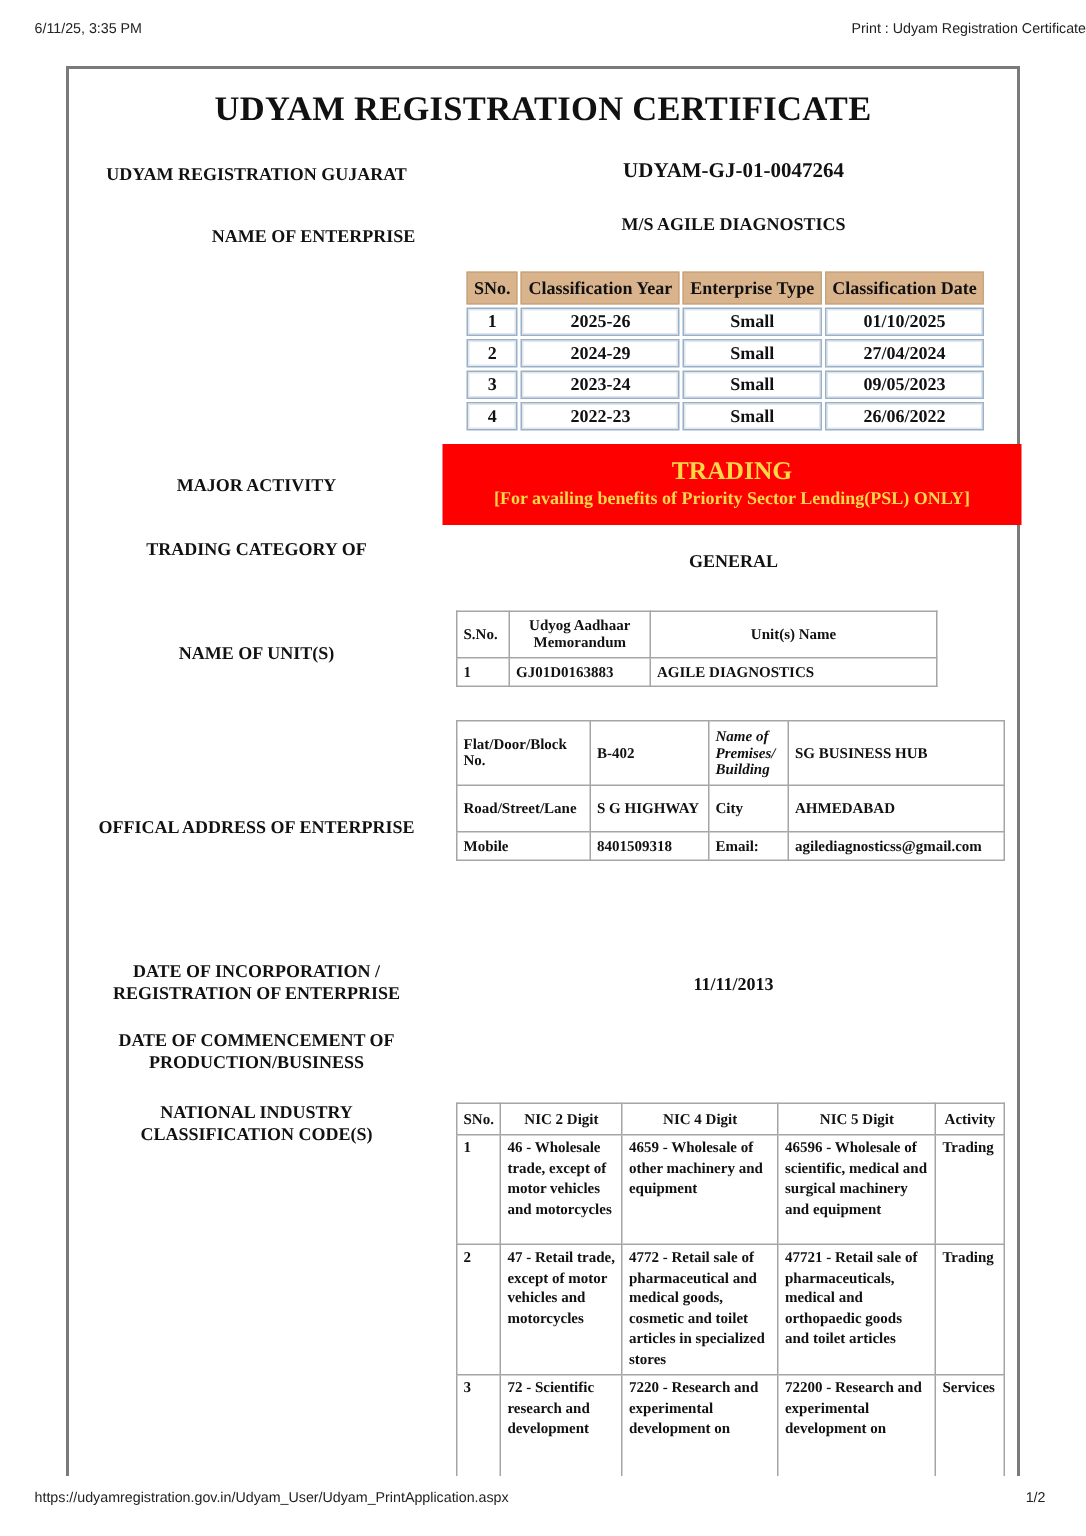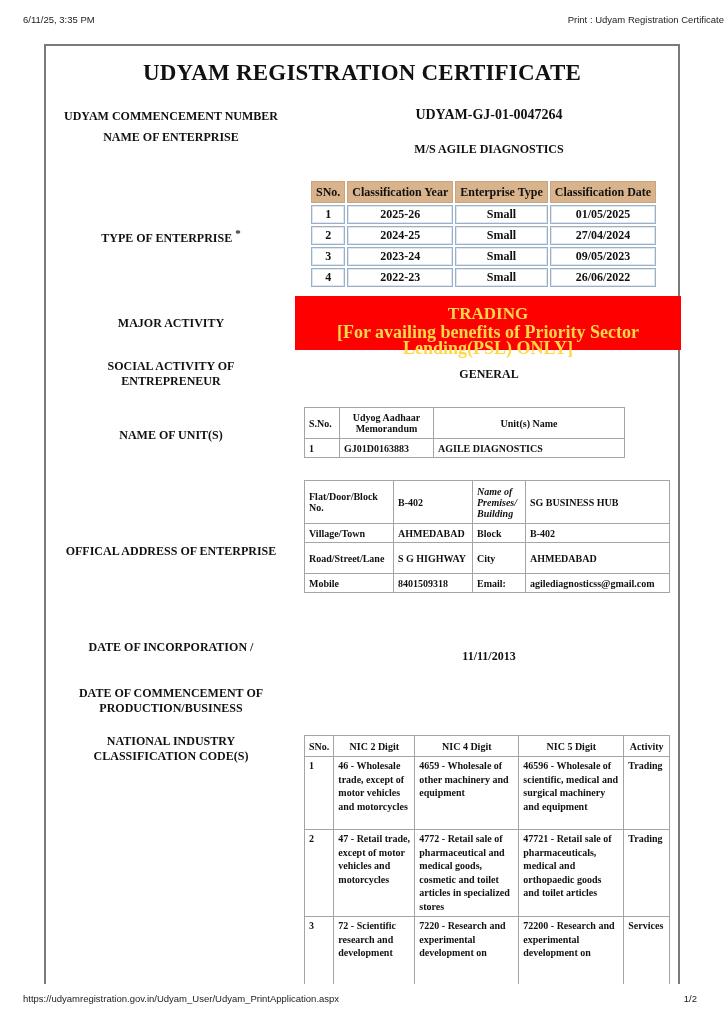--- a/index.html
+++ b/index.html
@@ -17,71 +17,67 @@
   .lbl { position:absolute; left:0; width:250px; text-align:center; font-weight:bold; font-size:12px; line-height:15px; }
   .val { position:absolute; left:250px; width:386px; text-align:center; font-weight:bold; font-size:12px; }
 
   table { border-collapse:separate; }
   .cls-table { position:absolute; left:263px; top:133px; border-spacing:2px; font-size:12px; font-weight:bold; }
   .cls-table th { background:#d9b38c; padding:2px 4px; border:1px solid #c9a57f; font-weight:bold; white-space:nowrap; height:16px; }
   .cls-table td { border:1px solid #9ab0c9; box-shadow: inset 0 0 0 1px #dfe6ee; text-align:center; padding:1px 4px; height:15px; }
 
   .activity-box { position:absolute; left:249px; top:250px; width:386px; height:54px; background:#ff0000; color:#ffd84a; text-align:center; font-weight:bold; }
   .activity-box .main { font-size:17px; padding-top:8px; line-height:20px; }
-  .activity-box .sub { font-size:18px; line-height:16px; }
+  .activity-box .sub { font-size:12px; line-height:16px; }
 
   .grid { position:absolute; border-collapse:collapse; font-size:10px; font-weight:bold; }
   .grid td, .grid th { border:1px solid #a5a5a5; padding:2px 4px; vertical-align:middle; text-align:left; }
   .grid th { font-weight:bold; }
 
   .unit-table { left:258px; top:361px; width:321px; }
   .addr-table { left:258px; top:434px; width:366px; }
   .nic-table { left:258px; top:689px; width:366px; }
   .nic-table td { vertical-align:top; line-height:13.5px; }
   .nic-table th { text-align:center; height:16px; }
 </style>
 </head>
 <body>
 
 <div class="print-hdr left">6/11/25, 3:35 PM</div>
 <div class="print-hdr center">Print : Udyam Registration Certificate</div>
 
 <div class="cert">
   <div class="title">UDYAM REGISTRATION CERTIFICATE</div>
 
-  <div class="lbl" style="top:63px;">UDYAM COMMENCEMENT NUMBER</div>
+  <div class="lbl" style="top:63px;">UDYAM REGISTRATION GUJARAT</div>
   <div class="val" style="top:61px;font-size:14px;">UDYAM-GJ-01-0047264</div>
 
-  <div class="lbl" style="top:84px;">NAME OF ENTERPRISE</div>
+  <div class="lbl" style="top:104px;padding-left:38px;">NAME OF ENTERPRISE</div>
   <div class="val" style="top:96px;">M/S AGILE DIAGNOSTICS</div>
 
-  <div class="lbl" style="top:180px;">
-    <span>TYPE OF ENTERPRISE</span>
-    <sup style="font-size:11px;">*</sup>
-  </div>
 
   <table class="cls-table">
     <thead>
       <tr>
         <th>SNo.</th>
         <th>Classification Year</th>
         <th>Enterprise Type</th>
         <th>Classification Date</th>
       </tr>
     </thead>
     <tbody>
       <tr>
         <td>1</td>
         <td>2025-26</td>
         <td>Small</td>
-        <td>01/05/2025</td>
+        <td>01/10/2025</td>
       </tr>
       <tr>
         <td>2</td>
-        <td>2024-25</td>
+        <td>2024-29</td>
         <td>Small</td>
         <td>27/04/2024</td>
       </tr>
       <tr>
         <td>3</td>
         <td>2023-24</td>
         <td>Small</td>
         <td>09/05/2023</td>
       </tr>
       <tr>
@@ -93,22 +89,21 @@
     </tbody>
   </table>
 
   <div class="lbl" style="top:270px;">MAJOR ACTIVITY</div>
   <div class="activity-box">
     <div class="main">TRADING</div>
     <div class="sub">[For availing benefits of Priority Sector Lending(PSL) ONLY]</div>
   </div>
 
   <div class="lbl" style="top:313px;">
-    <div>SOCIAL ACTIVITY OF</div>
-    <div>ENTREPRENEUR</div>
+    <div>TRADING CATEGORY OF</div>
   </div>
   <div class="val" style="top:321px;">GENERAL</div>
 
   <div class="lbl" style="top:382px;">NAME OF UNIT(S)</div>
   <table class="grid unit-table">
     <tbody>
         <tr>
       <th style="width:26px;height:26px;">S.No.</th>
       <th style="width:85px;text-align:center;">Udyog Aadhaar Memorandum</th>
       <th style="text-align:center;">Unit(s) Name</th>
@@ -124,42 +119,37 @@
   <div class="lbl" style="top:498px;">OFFICAL ADDRESS OF ENTERPRISE</div>
   <table class="grid addr-table">
     <tbody>
         <tr>
       <td style="width:80px;height:38px;">Flat/Door/Block No.</td>
       <td style="width:70px;">B-402</td>
       <td style="width:44px;font-style:italic;">Name of Premises/ Building</td>
       <td>SG BUSINESS HUB</td>
     </tr>
     <tr>
-      <td style="height:14px;">Village/Town</td>
-      <td>AHMEDABAD</td>
-      <td>Block</td>
-      <td>B-402</td>
-    </tr>
-    <tr>
       <td style="height:26px;">Road/Street/Lane</td>
       <td>S G HIGHWAY</td>
       <td>City</td>
       <td>AHMEDABAD</td>
     </tr>
     <tr>
       <td style="height:14px;">Mobile</td>
       <td>8401509318</td>
       <td>Email:</td>
       <td>agilediagnosticss@gmail.com</td>
     </tr>
   </tbody>
     </table>
 
   <div class="lbl" style="top:594px;">
     <div>DATE OF INCORPORATION /</div>
+    <div>REGISTRATION OF ENTERPRISE</div>
   </div>
   <div class="val" style="top:603px;">11/11/2013</div>
 
   <div class="lbl" style="top:640px;">
     <div>DATE OF COMMENCEMENT OF</div>
     <div>PRODUCTION/BUSINESS</div>
   </div>
 
   <div class="lbl" style="top:688px;">
     <div>NATIONAL INDUSTRY</div>

